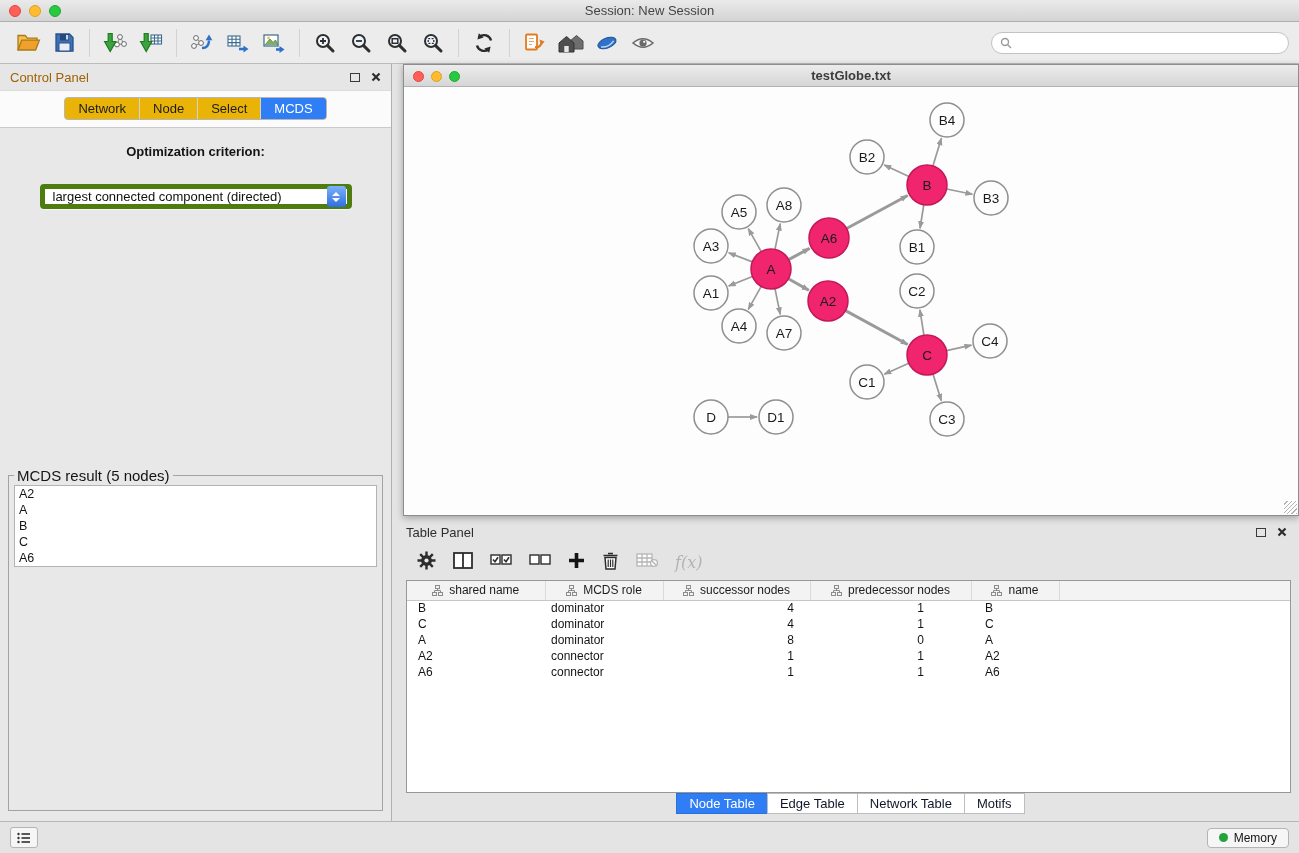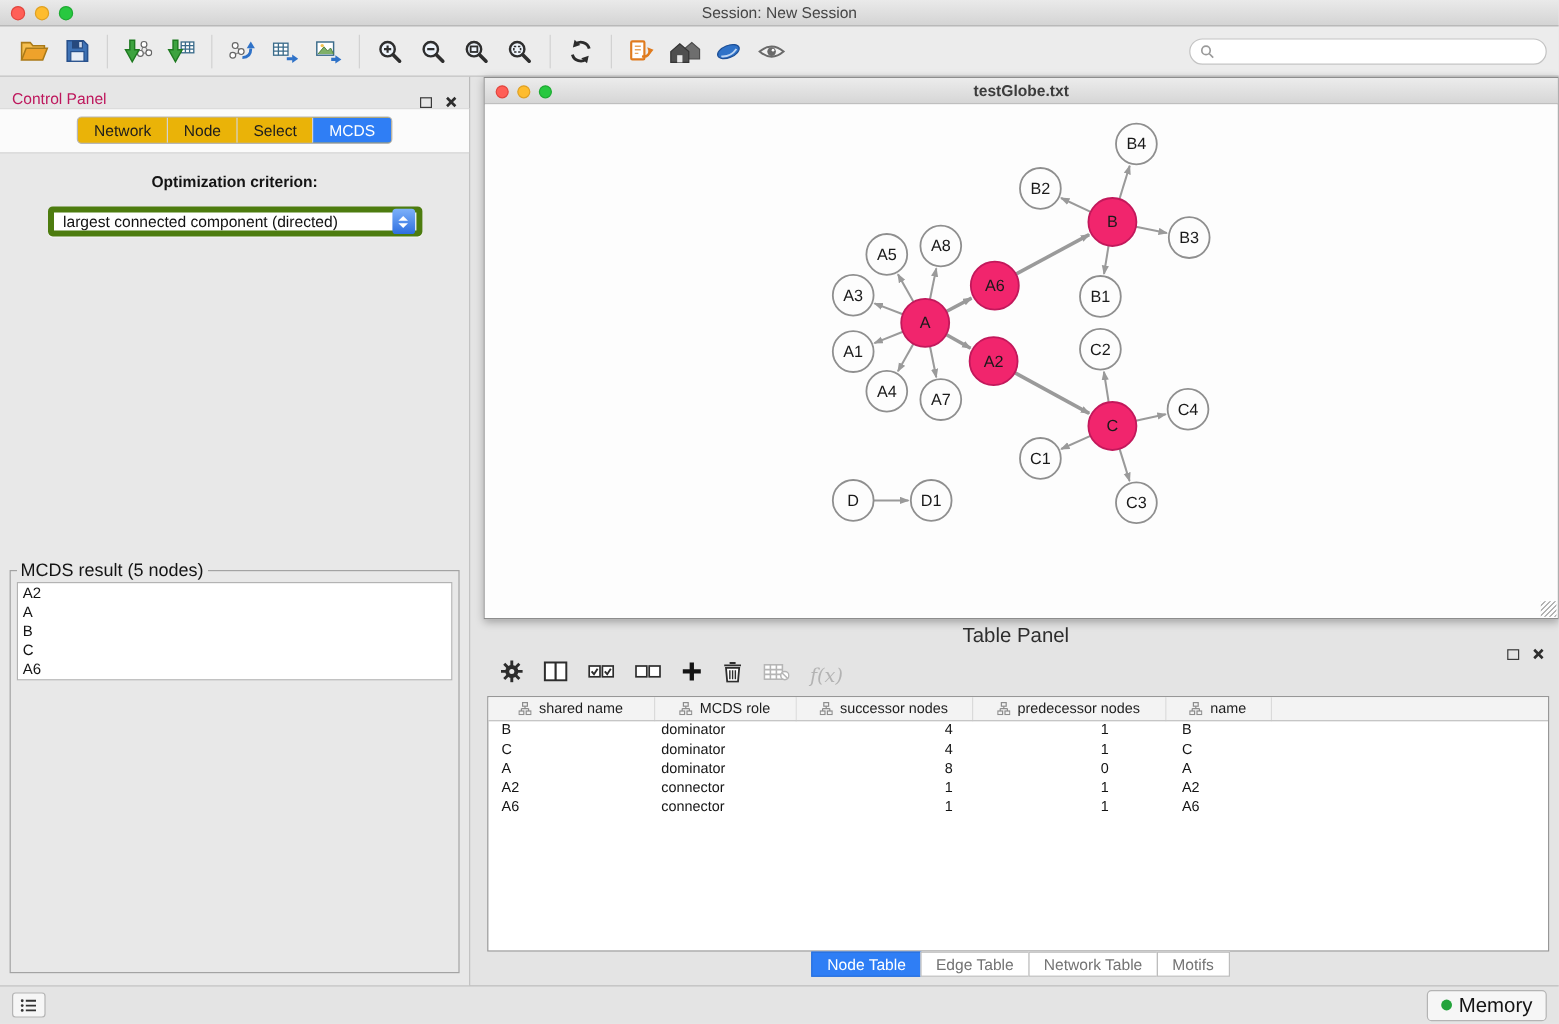--- a/index.html
+++ b/index.html
@@ -20,30 +20,30 @@
   .tb-btn { width:36px; height:34px; display:flex; align-items:center; justify-content:center; cursor:default; }
   .tb-sep { width:1px; height:28px; background:#d2d2d2; margin:0 7px; }
   .search { margin-left:auto; width:298px; height:22px; border:1px solid #c3c3c3; border-radius:12px; background:#fff; display:flex; align-items:center; padding:0 8px; gap:5px; }
   .search input { border:none; outline:none; flex:1; font-size:12px; background:transparent; font-family:inherit; }
 
   
   .main { display:flex; height:757px; }
 
   
   .control-panel { width:392px; background:#e6e6e6; border-right:1px solid #b0b0b0; display:flex; flex-direction:column; }
-  .panel-header { height:26px; display:flex; align-items:flex-end; padding:0 10px; font-size:13px; color:#be185d; }
+  .panel-header { height:26px; display:flex; align-items:center; padding:0 10px; font-size:13px; color:#a16207; }
   .hdr-icons { margin-left:auto; display:flex; gap:11px; align-items:center; }
   .float-ic { width:10px; height:9px; border:1.5px solid #3a3a3a; display:inline-block; }
   .cp-tabs-wrap { padding:6px 0 7px; display:flex; justify-content:center; background:#fbfbfb; border-top:1px solid #dcdcdc; border-bottom:1px solid #c9c9c9; }
   .seg-tabs { display:flex; border:1px solid #b6b6b6; border-radius:4px; overflow:hidden; background:#eab308; }
   .seg { padding:3px 13px; font-size:13px; color:#1d1d1d; border-left:1px solid #d2d2d2; cursor:default; }
   .seg:first-child { border-left:none; }
   .seg.selected { background:#2f7ef5; color:#fff;text-align:center; }
   .cp-content { flex:1; padding-top:16px; text-align:center; background:#e8e8e8; display:flex; flex-direction:column; }
-  .opt-label { font-size:13px; font-weight:600; color:#141414; margin-bottom:13px; }
+  .opt-label { font-size:13px; font-weight:600; color:#141414; margin-bottom:25px; }
   .dropdown { width:312px; margin:0 auto 14px; height:25px; background:#fff; border:5px solid #4d7c0f; border-radius:4px; display:flex; align-items:center; box-shadow:0 1px 0 rgba(255,255,255,.6); }
   .dd-text { flex:1; text-align:left; padding-left:8px; font-size:13px; white-space:nowrap; overflow:hidden; }
   .dd-stepper { width:19px; height:21px; margin-right:1px; border-radius:3px; background:linear-gradient(#7db1fa,#2e6fe0); display:flex; flex-direction:column; align-items:center; justify-content:center; gap:2px; }
   .dd-up { width:0; height:0; border-left:4px solid transparent; border-right:4px solid transparent; border-bottom:4px solid #fff; }
   .dd-down { width:0; height:0; border-left:4px solid transparent; border-right:4px solid transparent; border-top:4px solid #fff; }
   .btn-row { display:flex; justify-content:center; gap:24px; }
   .mac-btn { background:linear-gradient(#ffffff,#f1f1f1); border:1px solid #b2b2b2; border-radius:4px; font-size:13px; padding:3px 14px; color:#141414; font-family:inherit; }
   .result-fieldset { margin:auto 8px 10px; border:1px solid #a3a3a3; height:344px; padding:1px 5px 7px; text-align:left; }
   .result-fieldset legend { font-size:15px; padding:0 3px; color:#141414; }
   .listbox { background:#fff; border:1px solid #b3b3b3; height:100%; overflow:auto; }
@@ -57,41 +57,41 @@
   .nw-titlebar { position:relative; height:22px; background:linear-gradient(#ececec,#d6d6d6); border-bottom:1px solid #b1b1b1; flex:none; }
   .nw-traffic { position:absolute; left:9px; top:6px; display:flex; gap:7px; }
   .tl.sm { width:11px; height:11px; }
   .nw-title { text-align:center; font-size:13px; line-height:21px; color:#3c3c3c; font-weight:bold; }
   .nw-canvas { flex:1; position:relative; background:#fdfdfd; }
   #graph-svg { position:absolute; inset:0; width:100%; height:100%; }
   .resize-corner { position:absolute; right:1px; bottom:1px; width:13px; height:13px; background:repeating-linear-gradient(135deg, transparent 0 2px, #b3b3b3 2px 3px); }
 
   
   .table-panel { flex:1; display:flex; flex-direction:column; margin-top:4px; min-height:0; }
-  .tp-header { height:24px; display:flex; align-items:center; font-size:17px; color:#2e2e2e; padding:0 12px 0 3px;flex-direction:column; }
+  .tp-header { height:24px; display:flex; align-items:center; font-size:13px; color:#2e2e2e; padding:0 12px 0 3px; }
   .tp-toolbar { height:36px; display:flex; align-items:center; gap:17px; padding-left:14px; flex:none; }
   .fx { font-family:"DejaVu Serif",serif; font-style:italic; font-size:16px; color:#b3b3b3; }
   .table-wrap { flex:1; margin:0 8px 0 3px; border:1px solid #979797; background:#fff; overflow:hidden; min-height:0; }
   table { border-collapse:collapse; width:100%; font-size:12px; table-layout:fixed; }
   thead th { background:#f3f3f3; border-bottom:1px solid #c6c6c6; border-right:1px solid #dadada; font-weight:normal; font-size:12px; color:#1d1d1d; height:19px; white-space:nowrap; overflow:hidden; }
   .th-inner { display:flex; align-items:center; justify-content:center; gap:6px; }
   tbody td { height:16px; color:#141414; padding:0 6px; white-space:nowrap; overflow:hidden; }
   th.w0{width:138px} th.w1{width:118px} th.w2{width:147px} th.w3{width:161px} th.w4{width:88px} th.wf{width:auto; border-right:none;}
   td.c0 { padding-left:11px; }
   td.c2 { text-align:right; padding-right:16px; }
   td.c3 { text-align:right; padding-right:47px; }
   td.c4 { padding-left:14px; }
   .bottom-tabs { height:28px; display:flex; justify-content:center; align-items:flex-start; flex:none; }
-  .btab { font-size:13px; padding:2px 12px; border:1px solid #bdbdbd; background:#fff; color:#737373; margin-left:-1px; cursor:default; }
+  .btab { font-size:13px; padding:2px 12px; border:1px solid #bdbdbd; background:#fff; color:#0f172a; margin-left:-1px; cursor:default; }
   .btab.selected { background:#2f7ef5; color:#fff; border-color:#2a71dc; }
 
   
   .statusbar { height:32px; background:#e4e4e4; border-top:1px solid #b6b6b6; display:flex; align-items:center; padding:0 10px; }
   .sb-left-btn { width:28px; height:21px; border:1px solid #b4b4b4; border-radius:3px; background:#f6f6f6; display:flex; align-items:center; justify-content:center; }
-  .memory-btn { margin-left:auto; display:flex; align-items:center; gap:6px; border:1px solid #b4b4b4; border-radius:4px; background:#f6f6f6; padding:2px 11px; font-size:17px; color:#141414; font-family:inherit; }
+  .memory-btn { margin-left:auto; display:flex; align-items:center; gap:6px; border:1px solid #b4b4b4; border-radius:4px; background:#f6f6f6; padding:2px 11px; font-size:12px; color:#141414; font-family:inherit; }
   .dot-green { width:9px; height:9px; border-radius:50%; background:#23a33b; }
 </style>
 </head>
 <body>
 
 <div>
 
   <div class="titlebar">
     <div class="traffic">
       <span class="tl red"></span>

